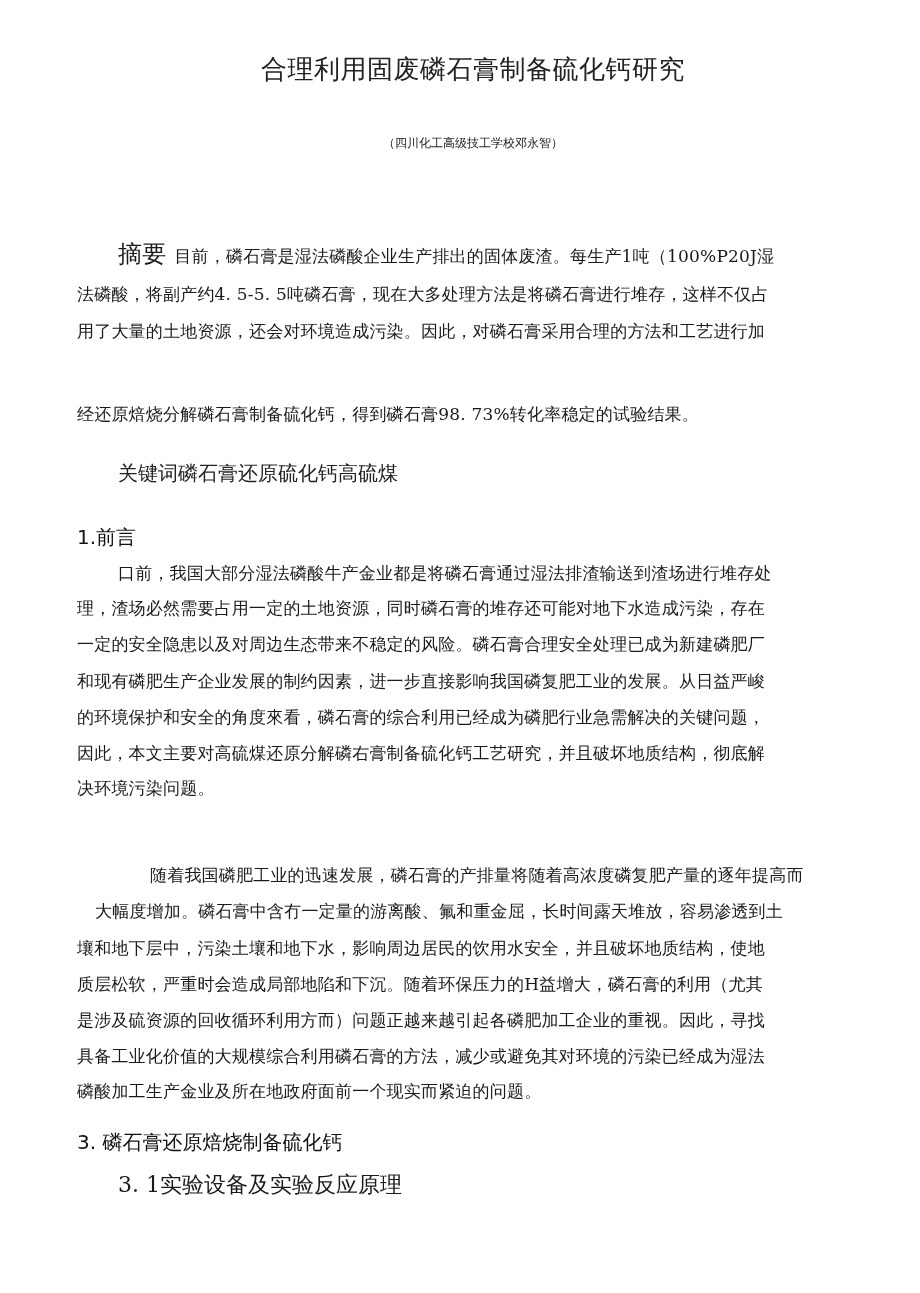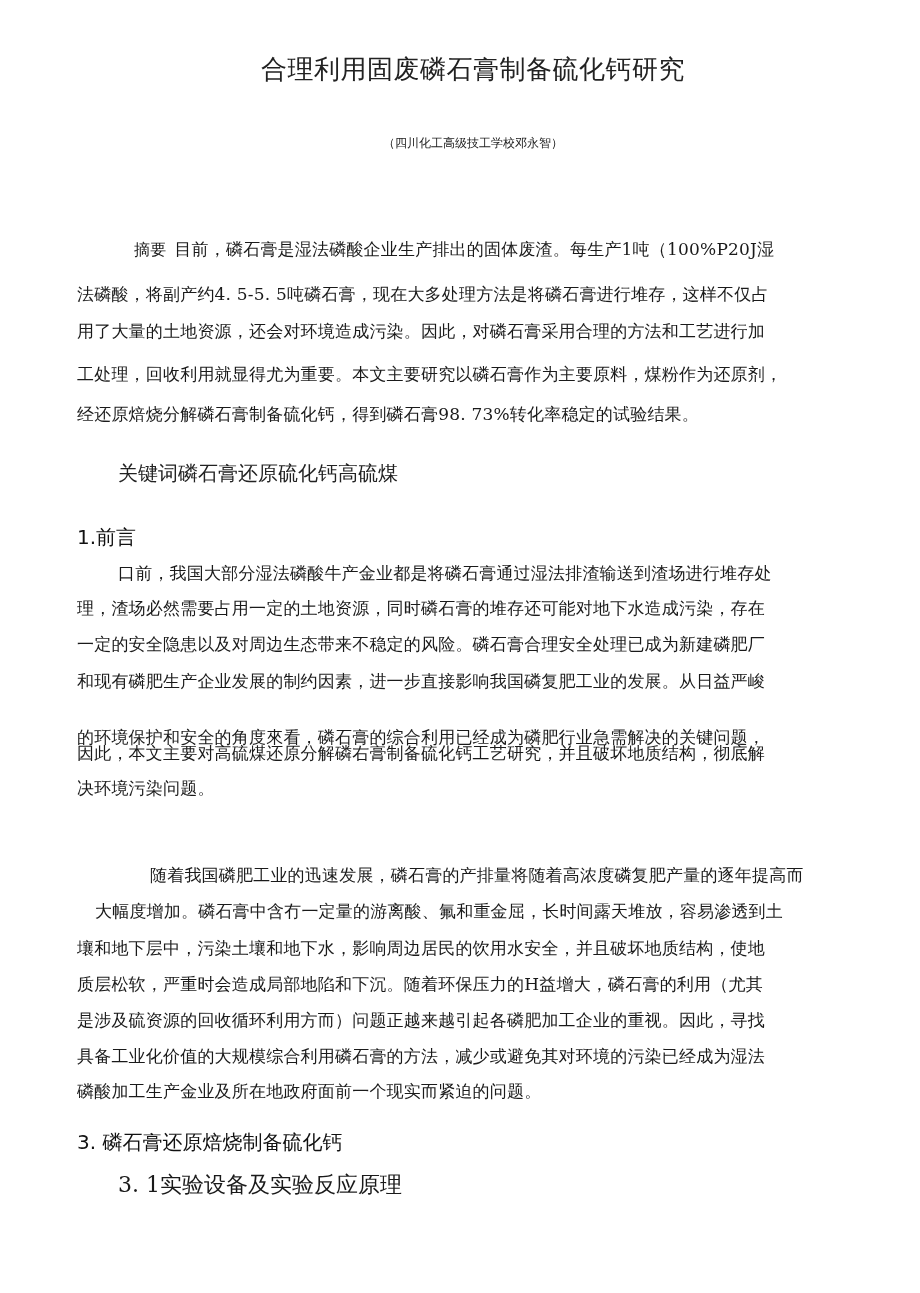--- a/index.html
+++ b/index.html
@@ -18,21 +18,21 @@
       position: absolute; left: 0; width: 920px; top: 135px; text-align: center;
       font-family: "DejaVu Sans", "Liberation Sans", sans-serif;
       font-size: 12px; color: #222;
     }
     .line {
       position: absolute; left: 64px; white-space: nowrap;
       font-size: 17px; color: #1a1a1a; letter-spacing: 0.2px;
     }
     .abs-label {
       font-family: "DejaVu Sans", "Liberation Sans", sans-serif;
-      font-size: 16px; margin-right: 8px; margin-left: 16px;
+      font-size: 24px; margin-right: 8px;
     }
     .keywords {
       position: absolute; left: 105px; top: 460px;
       font-family: "DejaVu Sans", "Liberation Sans", sans-serif;
       font-size: 20px; color: #222;
     }
     .heading {
       position: absolute; left: 64px;
       font-family: "DejaVu Sans", "Liberation Sans", sans-serif;
       font-size: 20px; color: #111;
@@ -47,31 +47,30 @@
 
 <div class="page">
   <div class="title">合理利用固废磷石膏制备硫化钙研究</div>
   <div class="author">（四川化工高级技工学校邓永智）</div>
 
   <div class="line" style="left:105px; top:238px;">
     <span class="abs-label">摘要</span><span>目前，磷石膏是湿法磷酸企业生产排出的固体废渣。每生产1吨（100%P20J湿</span>
   </div>
   <div class="line" style="top:283px;">法磷酸，将副产约4. 5-5. 5吨磷石膏，现在大多处理方法是将磷石膏进行堆存，这样不仅占</div>
   <div class="line" style="top:320px;">用了大量的土地资源，还会对环境造成污染。因此，对磷石膏采用合理的方法和工艺进行加</div>
-  <div class="line" style="top:363px;">工处理，回收利用就显得尤为重要。本文主要研究以磷石膏作为主要原料，煤粉作为还原剂，</div>
   <div class="line" style="top:403px;">经还原焙烧分解磷石膏制备硫化钙，得到磷石膏98. 73%转化率稳定的试验结果。</div>
 
   <div class="keywords">关键词磷石膏还原硫化钙高硫煤</div>
 
   <div class="heading" style="top:524px;">1.前言</div>
   <div class="line" style="left:105px; top:562px;">口前，我国大部分湿法磷酸牛产金业都是将磷石膏通过湿法排渣输送到渣场进行堆存处</div>
   <div class="line" style="top:597px;">理，渣场必然需要占用一定的土地资源，同时磷石膏的堆存还可能对地下水造成污染，存在</div>
   <div class="line" style="top:633px;">一定的安全隐患以及对周边生态带来不稳定的风险。磷石膏合理安全处理已成为新建磷肥厂</div>
   <div class="line" style="top:670px;">和现有磷肥生产企业发展的制约因素，进一步直接影响我国磷复肥工业的发展。从日益严峻</div>
-  <div class="line" style="top:706px;margin-top:20px;">的环境保护和安全的角度來看，磷石膏的综合利用已经成为磷肥行业急需解决的关键问题，</div>
+  <div class="line" style="top:706px;">的环境保护和安全的角度來看，磷石膏的综合利用已经成为磷肥行业急需解决的关键问题，</div>
   <div class="line" style="top:742px;">因此，本文主要对高硫煤还原分解磷右膏制备硫化钙工艺研究，并且破坏地质结构，彻底解</div>
   <div class="line" style="top:777px;">决环境污染问题。</div>
 
   <div class="line" style="left:105px; top:864px;padding-left:32px;">随着我国磷肥工业的迅速发展，磷石膏的产排量将随着高浓度磷复肥产量的逐年提高而</div>
   <div class="line" style="top:900px;margin-left:18px;">大幅度增加。磷石膏中含冇一定量的游离酸、氟和重金屈，长时间露天堆放，容易渗透到土</div>
   <div class="line" style="top:937px;">壤和地下层中，污染土壤和地下水，影响周边居民的饮用水安全，并且破坏地质结构，使地</div>
   <div class="line" style="top:973px;">质层松软，严重时会造成局部地陷和下沉。随着环保压力的H益增大，磷石膏的利用（尤其</div>
   <div class="line" style="top:1009px;">是涉及硫资源的回收循环利用方而）问题正越来越引起各磷肥加工企业的重视。因此，寻找</div>
   <div class="line" style="top:1045px;">具备工业化价值的大规模综合利用磷石膏的方法，减少或避免其对环境的污染已经成为湿法</div>
   <div class="line" style="top:1080px;">磷酸加工生产金业及所在地政府面前一个现实而紧迫的问题。</div>

